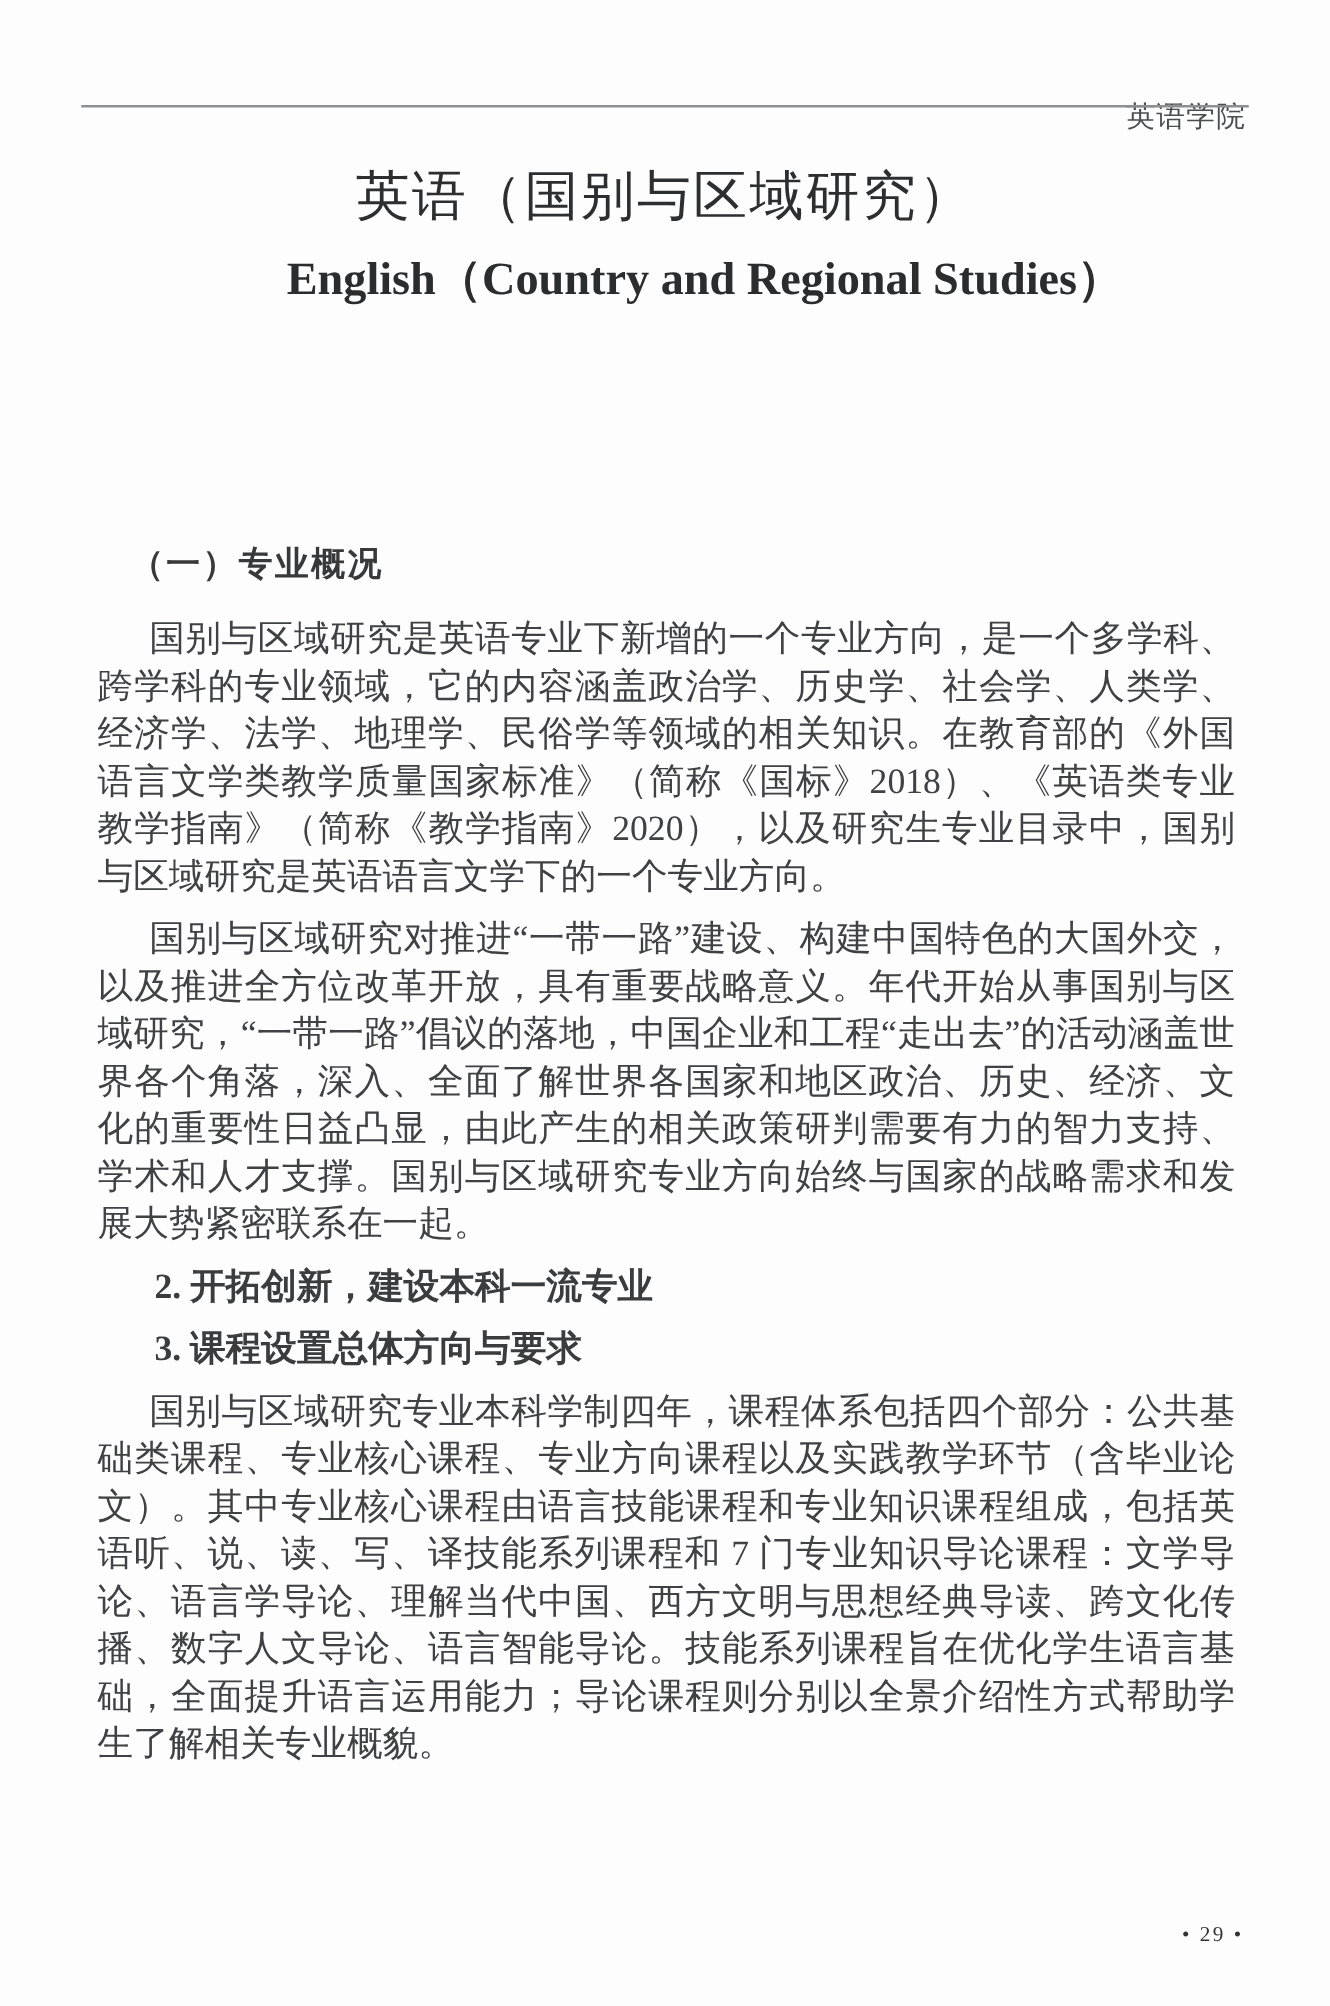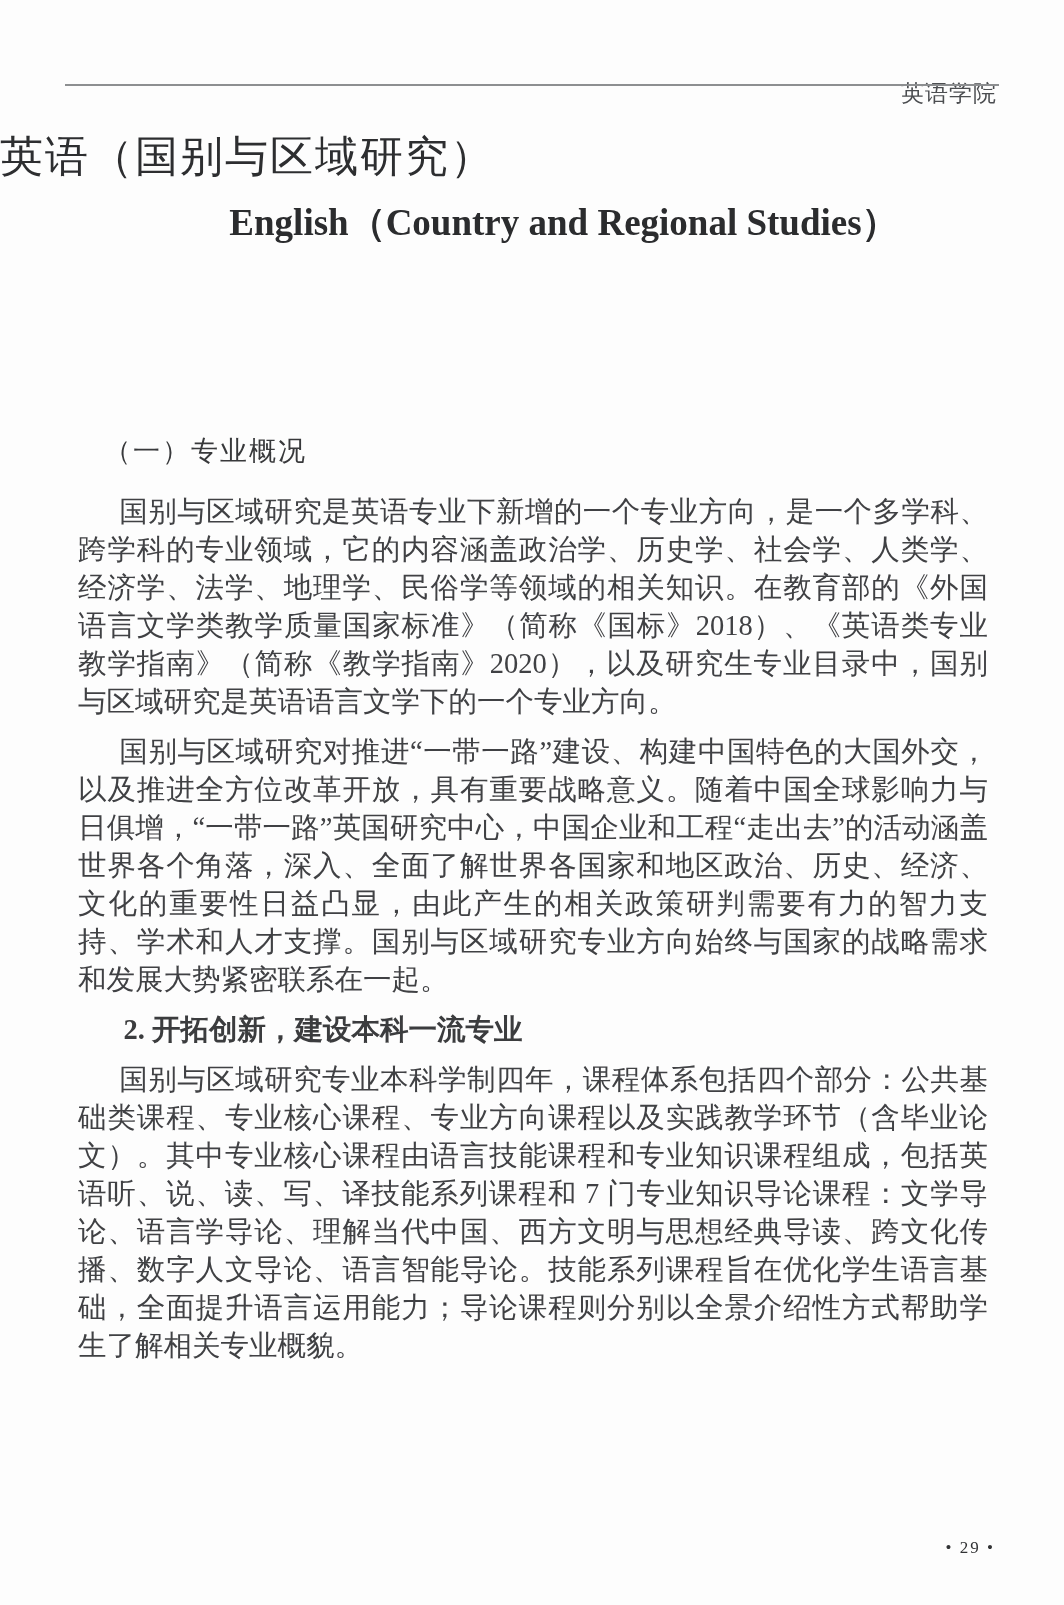--- a/index.html
+++ b/index.html
@@ -20,38 +20,39 @@
     font-size:23px;color:#4b4d50;letter-spacing:1px;margin-top:34px;
   }
   .head-rule{
     position:absolute;top:84px;left:65px;right:65px;
     height:2px;background:#8d8f91;border:0;margin:0;
   }
 
   
   .title-zh{
     position:absolute;top:128px;left:0;width:100%;
+    text-align:center;
     font-family:"Liberation Sans","DejaVu Sans",sans-serif;
     font-size:43px;font-weight:500;color:#2d2e30;
     letter-spacing:2px;margin:0;
   }
   .title-en{
     position:absolute;top:198px;left:0;width:100%;
     text-align:center;
     font-family:"Liberation Serif","DejaVu Serif",serif;
     font-size:37px;font-weight:bold;color:#2b2c2e;
     margin:0;
     padding-left:32px;
   }
 
   
   .section-heading{
     position:absolute;top:433px;left:104px;
     font-family:"Liberation Sans","DejaVu Sans",sans-serif;
-    font-size:27px;font-weight:normal;color:#38393b;
+    font-size:27px;font-weight:bold;color:#38393b;
     letter-spacing:2px;margin:0;
   }
 
   
   .content{
     position:absolute;top:481px;left:66px;width:934px;
     font-size:28.5px;line-height:38px;
     text-align:justify;text-justify:inter-ideograph;
     color:#404144;
   }
@@ -82,21 +83,22 @@
   <hr class="head-rule">
 
   <h1 class="title-zh">英语（国别与区域研究）</h1>
 
   <h2 class="title-en">English（Country and Regional Studies）</h2>
 
   <h3 class="section-heading">（一）专业概况</h3>
 
   <div class="content">
     <p class="para">国别与区域研究是英语专业下新增的一个专业方向，是一个多学科、跨学科的专业领域，它的内容涵盖政治学、历史学、社会学、人类学、经济学、法学、地理学、民俗学等领域的相关知识。在教育部的《外国语言文学类教学质量国家标准》（简称《国标》2018）、《英语类专业教学指南》（简称《教学指南》2020），以及研究生专业目录中，国别与区域研究是英语语言文学下的一个专业方向。</p>
-    <p class="para">国别与区域研究对推进“一带一路”建设、构建中国特色的大国外交，以及推进全方位改革开放，具有重要战略意义。随着中国全球影响力与日俱增，“一带一路”英国研究中心，中国企业和工程“走出去”的活动涵盖世界各个角落，深入、全面了解世界各国家和地区政治、历史、经济、文化的重要性日益凸显，由此产生的相关政策研判需要有力的智力支持、学术和人才支撑。国别与区域研究专业方向始终与国家的战略需求和发展大势紧密联系在一起。</p>
+    <p class="para">国别与区域研究对推进“一带一路”建设、构建中国特色的大国外交，以及推进全方位改革开放，具有重要战略意义。年代开始从事国别与区域研究，“一带一路”倡议的落地，中国企业和工程“走出去”的活动涵盖世界各个角落，深入、全面了解世界各国家和地区政治、历史、经济、文化的重要性日益凸显，由此产生的相关政策研判需要有力的智力支持、学术和人才支撑。国别与区域研究专业方向始终与国家的战略需求和发展大势紧密联系在一起。</p>
     <p class="subhead">2. 开拓创新，建设本科一流专业</p>
+    <p class="subhead">3. 课程设置总体方向与要求</p>
     <p class="para">国别与区域研究专业本科学制四年，课程体系包括四个部分：公共基础类课程、专业核心课程、专业方向课程以及实践教学环节（含毕业论文）。其中专业核心课程由语言技能课程和专业知识课程组成，包括英语听、说、读、写、译技能系列课程和 7 门专业知识导论课程：文学导论、语言学导论、理解当代中国、西方文明与思想经典导读、跨文化传播、数字人文导论、语言智能导论。技能系列课程旨在优化学生语言基础，全面提升语言运用能力；导论课程则分别以全景介绍性方式帮助学生了解相关专业概貌。</p>
 
   </div>
 
   <div class="page-number">• 29 •</div>
 
 </div>
 
 </body></html>

